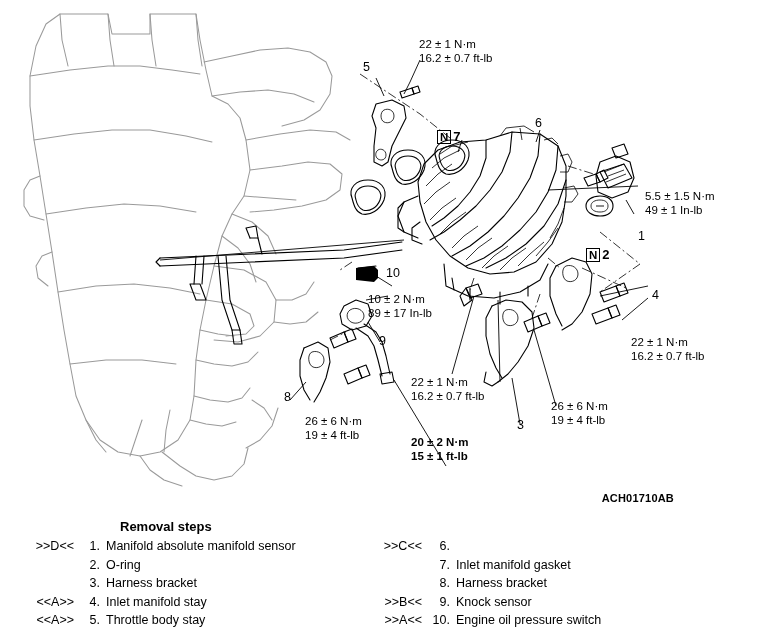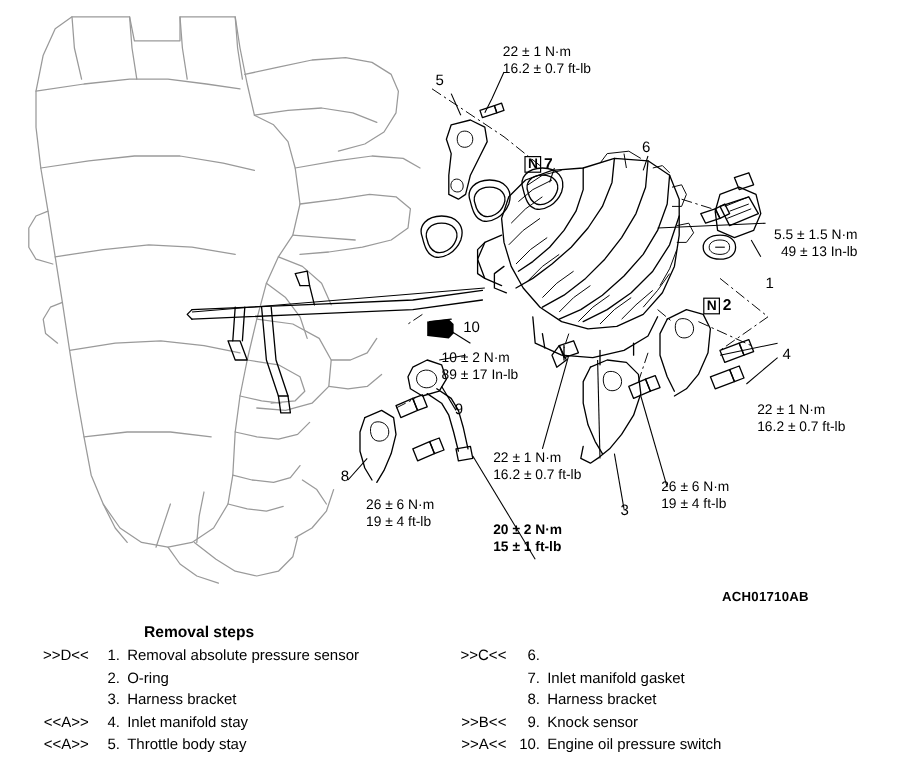--- a/index.html
+++ b/index.html
@@ -355,21 +355,21 @@
       <path class="lead" d="M520 424 L512 378"></path>
       <path class="lead" d="M556 406 L534 330"></path>
       <path class="lead" d="M290 400 L306 382"></path>
       <path class="lead" d="M446 466 L394 380"></path>
       <path class="lead" d="M452 374 L474 296"></path>
     </g>
   </svg>
 
   <div class="callout" style="left:419px; top:38px;"><span>22 ± 1 N·m</span><br><span>16.2 ± 0.7 ft-lb</span></div>
 
-  <div class="callout" style="left:645px; top:190px;text-align:right;"><span>5.5 ± 1.5 N·m</span><br><span>49 ± 13 In-lb</span></div>
+  <div class="callout" style="left:645px; top:190px;"><span>5.5 ± 1.5 N·m</span><br><span>49 ± 1 In-lb</span></div>
 
   <div class="callout" style="left:631px; top:336px;"><span>22 ± 1 N·m</span><br><span>16.2 ± 0.7 ft-lb</span></div>
 
   <div class="callout" style="left:368px; top:293px;"><span>10 ± 2 N·m</span><br><span>89 ± 17 In-lb</span></div>
 
   <div class="callout" style="left:411px; top:376px;"><span>22 ± 1 N·m</span><br><span>16.2 ± 0.7 ft-lb</span></div>
 
   <div class="callout" style="left:551px; top:400px;"><span>26 ± 6 N·m</span><br><span>19 ± 4 ft-lb</span></div>
 
   <div class="callout" style="left:305px; top:415px;"><span>26 ± 6 N·m</span><br><span>19 ± 4 ft-lb</span></div>
@@ -392,21 +392,21 @@
   <div id="figcode">ACH01710AB</div>
 </div>
 
 <div id="steps">
   <div id="steps-title">Removal steps</div>
 
   <div class="col left">
     <div class="srow">
       <span class="mark">&gt;&gt;D&lt;&lt;</span>
       <span class="idx">1.</span>
-      <span class="lbl">Removal absolute pressure sensor</span>
+      <span class="lbl">Manifold absolute manifold sensor</span>
     </div>
     <div class="srow">
       <span class="mark"></span>
       <span class="idx">2.</span>
       <span class="lbl">O-ring</span>
     </div>
     <div class="srow">
       <span class="mark"></span>
       <span class="idx">3.</span>
       <span class="lbl">Harness bracket</span>

